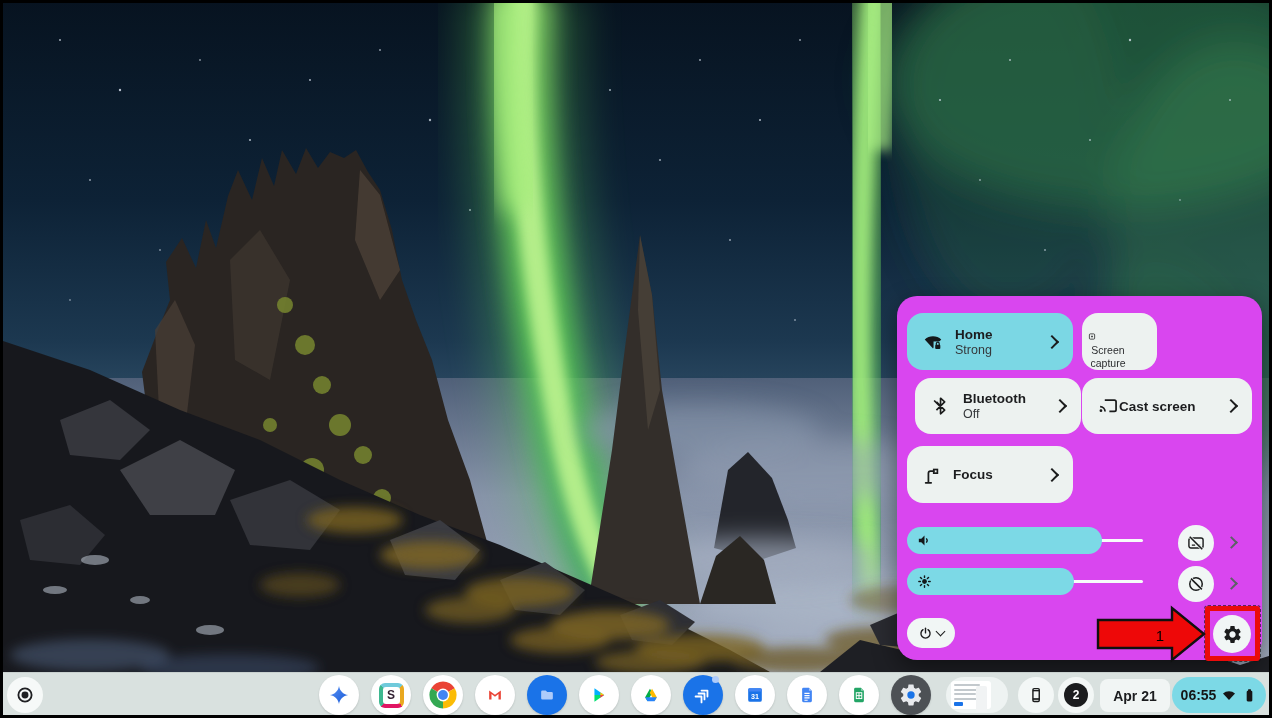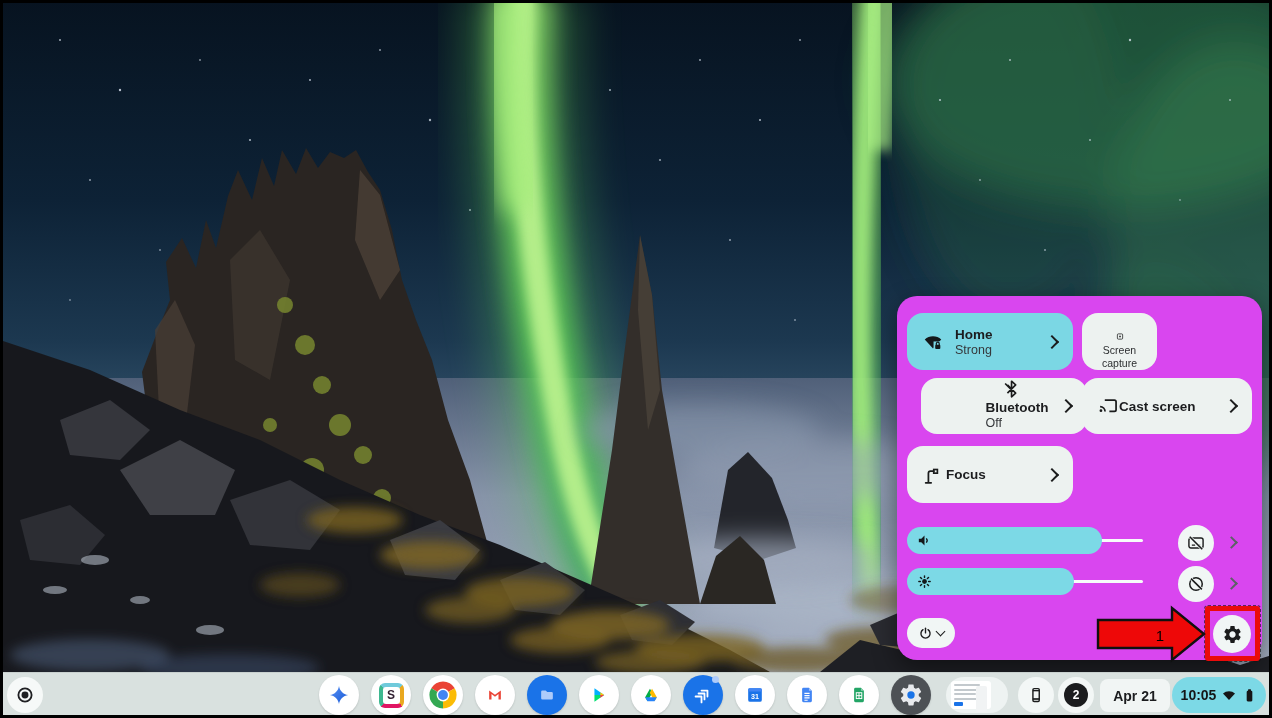--- a/index.html
+++ b/index.html
@@ -8,21 +8,21 @@
   .screen::after{content:"";position:absolute;inset:0;border:3px solid #000;z-index:60;pointer-events:none;}
   .abs{position:absolute;}
   
   .qs{position:absolute;left:897px;top:296px;width:365px;height:364px;background:#d946ef;
       border-radius:20px;box-shadow:0 8px 24px rgba(0,0,0,.45);z-index:10;}
   .tile{position:absolute;border-radius:16px;background:#edf2f0;box-sizing:border-box;cursor:pointer;}
   .tile.active{background:#7bd7e4;}
   .tile-row{display:flex;align-items:center;padding-left:15px;}
   .t1{font-size:13.5px;font-weight:700;color:#1c1d1f;}
   .t2{font-size:12.5px;color:#35383b;margin-top:1px;}
-  .tile-col{display:flex;flex-direction:column;align-items:center;justify-content:flex-start;padding-top:19px;}
+  .tile-col{display:flex;flex-direction:column;align-items:flex-start;justify-content:flex-start;padding-top:19px;}
   .small-label{font-size:10.5px;line-height:13px;color:#2c2e30;text-align:center;margin-top:3px;}
   .chev{width:8px;height:8px;border-top:2.2px solid #1b1c1c;border-right:2.2px solid #1b1c1c;
         transform:rotate(45deg);display:inline-block;}
   .chev.gray{width:7px;height:7px;border-width:2px;border-color:#5c6165;}
   .chev.abs-r{position:absolute;right:16px;top:50%;margin-top:-5px;}
   .icon24{width:22px;height:22px;flex:0 0 auto;}
   .srest{position:absolute;left:6px;right:2px;top:12px;height:3px;background:#f7fbfa;border-radius:2px;}
   .sfill{position:absolute;left:0;top:0;height:27px;background:#7cd9e6;border-radius:14px;
          display:flex;align-items:center;padding-left:9px;box-sizing:border-box;}
   .cbtn{position:absolute;width:36px;height:36px;border-radius:50%;background:#f1f6f5;
@@ -243,21 +243,21 @@
 
     <div class="tile tile-col" style="left:185px;top:17px;width:75px;height:57px;">
       <svg width="20" height="20" viewBox="0 0 24 24">
         <rect x="5" y="5" width="14" height="14" rx="2.5" fill="none" stroke="#1b1c1c" stroke-width="2"></rect>
         <rect x="10" y="10" width="4" height="4" fill="#1b1c1c"></rect>
       </svg>
       <div class="small-label" style="width:52px;">Screen capture</div>
     </div>
 
 
-    <div class="tile tile-row" style="left:24px;top:82px;width:166px;height:56px;flex-direction:column;">
+    <div class="tile tile-row" style="left:18px;top:82px;width:166px;height:56px;">
       <svg class="icon24" viewBox="0 0 24 24">
         <polyline points="7,7.5 16,16.5 11.5,20.5 11.5,3.5 16,7.5 7,16.5" fill="none" stroke="#1b1c1c" stroke-width="1.8" stroke-linejoin="round"></polyline>
         <line x1="4.5" y1="6" x2="11" y2="12.5" stroke="#1b1c1c" stroke-width="1.8"></line>
       </svg>
       <div style="margin-left:11px;">
         <div class="t1">Bluetooth</div>
         <div class="t2">Off</div>
       </div>
       <span class="chev abs-r"></span>
     </div>
@@ -270,21 +270,21 @@
       </svg>
       <div class="t1" style="margin-left:0;">Cast screen</div>
       <span class="chev abs-r"></span>
     </div>
 
     <div class="tile tile-row" style="left:10px;top:150px;width:166px;height:57px;">
       <svg class="icon24" viewBox="0 0 24 24">
         <path d="M4 20.5 H10 M7 20.5 V10 a2.3 2.3 0 0 1 2.3 -2.3 H13" fill="none" stroke="#1b1c1c" stroke-width="1.9" stroke-linecap="round"></path>
         <rect x="12.8" y="6" width="4" height="4" fill="none" stroke="#1b1c1c" stroke-width="1.8"></rect>
       </svg>
-      <div class="t1" style="margin-left:2px;">Focus</div>
+      <div class="t1" style="margin-left:9px;">Focus</div>
       <span class="chev abs-r"></span>
     </div>
 
     <div class="abs" style="left:10px;top:231px;width:238px;height:27px;">
       <div class="srest"></div>
       <div class="sfill" style="width: 82%;">
         <svg width="17" height="17" viewBox="0 0 24 24">
           <path d="M4 9.5 v5 h3.5 L12 19 V5 L7.5 9.5 Z" fill="#14181a"></path>
           <path d="M14.5 9 a4.5 4.5 0 0 1 0 6" fill="none" stroke="#14181a" stroke-width="1.8"></path>
         </svg>
@@ -478,21 +478,21 @@
 
     <div class="tray-circle" style="left:1058px;top:4px;">
       <div class="badge-num">2</div>
     </div>
 
     <div class="datepill">
       <span>Apr 21</span>
     </div>
 
     <div class="tray">
-      <span class="time">10:05</span>
+      <span class="time">06:55</span>
       <svg width="16" height="16" viewBox="0 0 24 24">
         <path d="M12 19.5 L3 9.8 A13.5 13.5 0 0 1 21 9.8 Z" fill="#151617"></path>
       </svg>
       <svg width="15" height="17" viewBox="0 0 24 26">
         <rect x="9.6" y="3" width="4.8" height="3" rx="1" fill="#151617"></rect>
         <rect x="7.5" y="5.5" width="9" height="17" rx="1.8" fill="#151617"></rect>
       </svg>
     </div>
   </div>
 </div>

